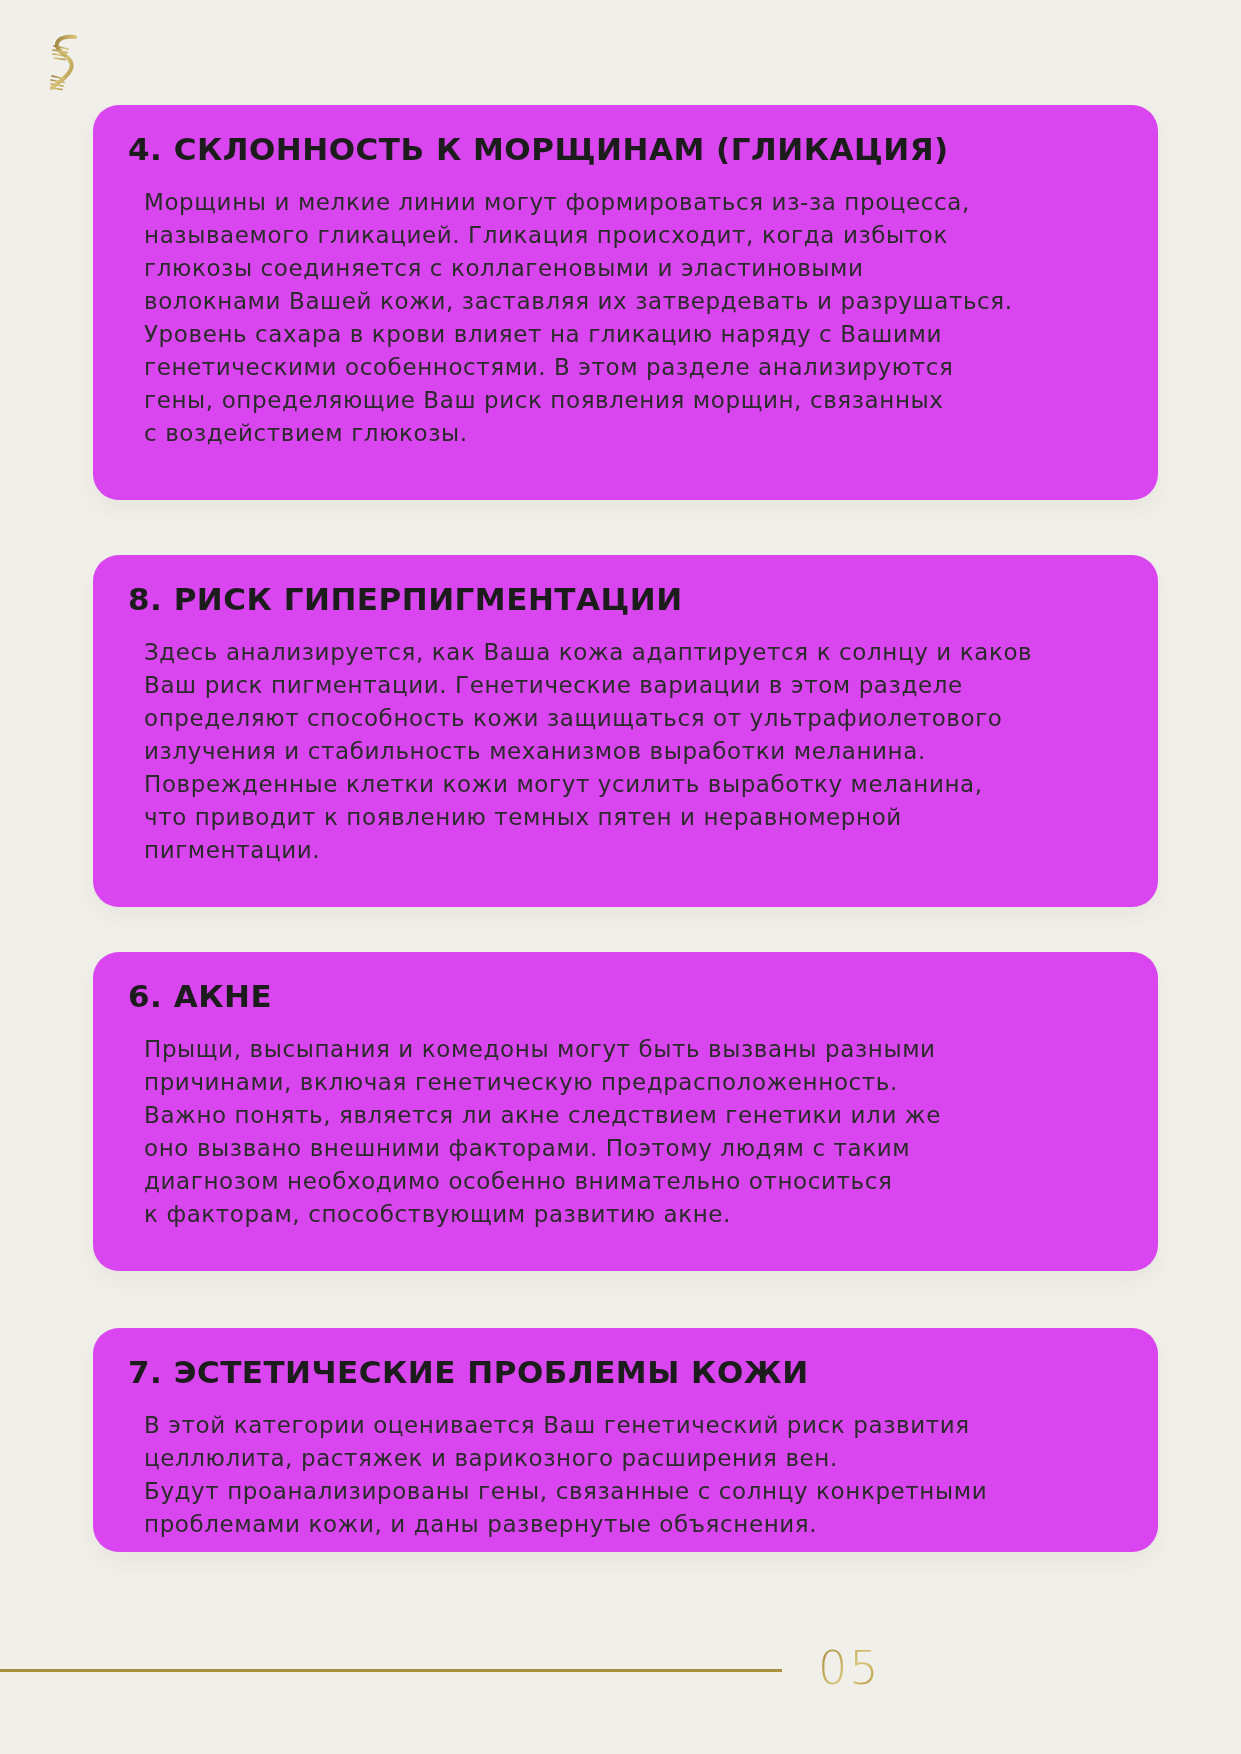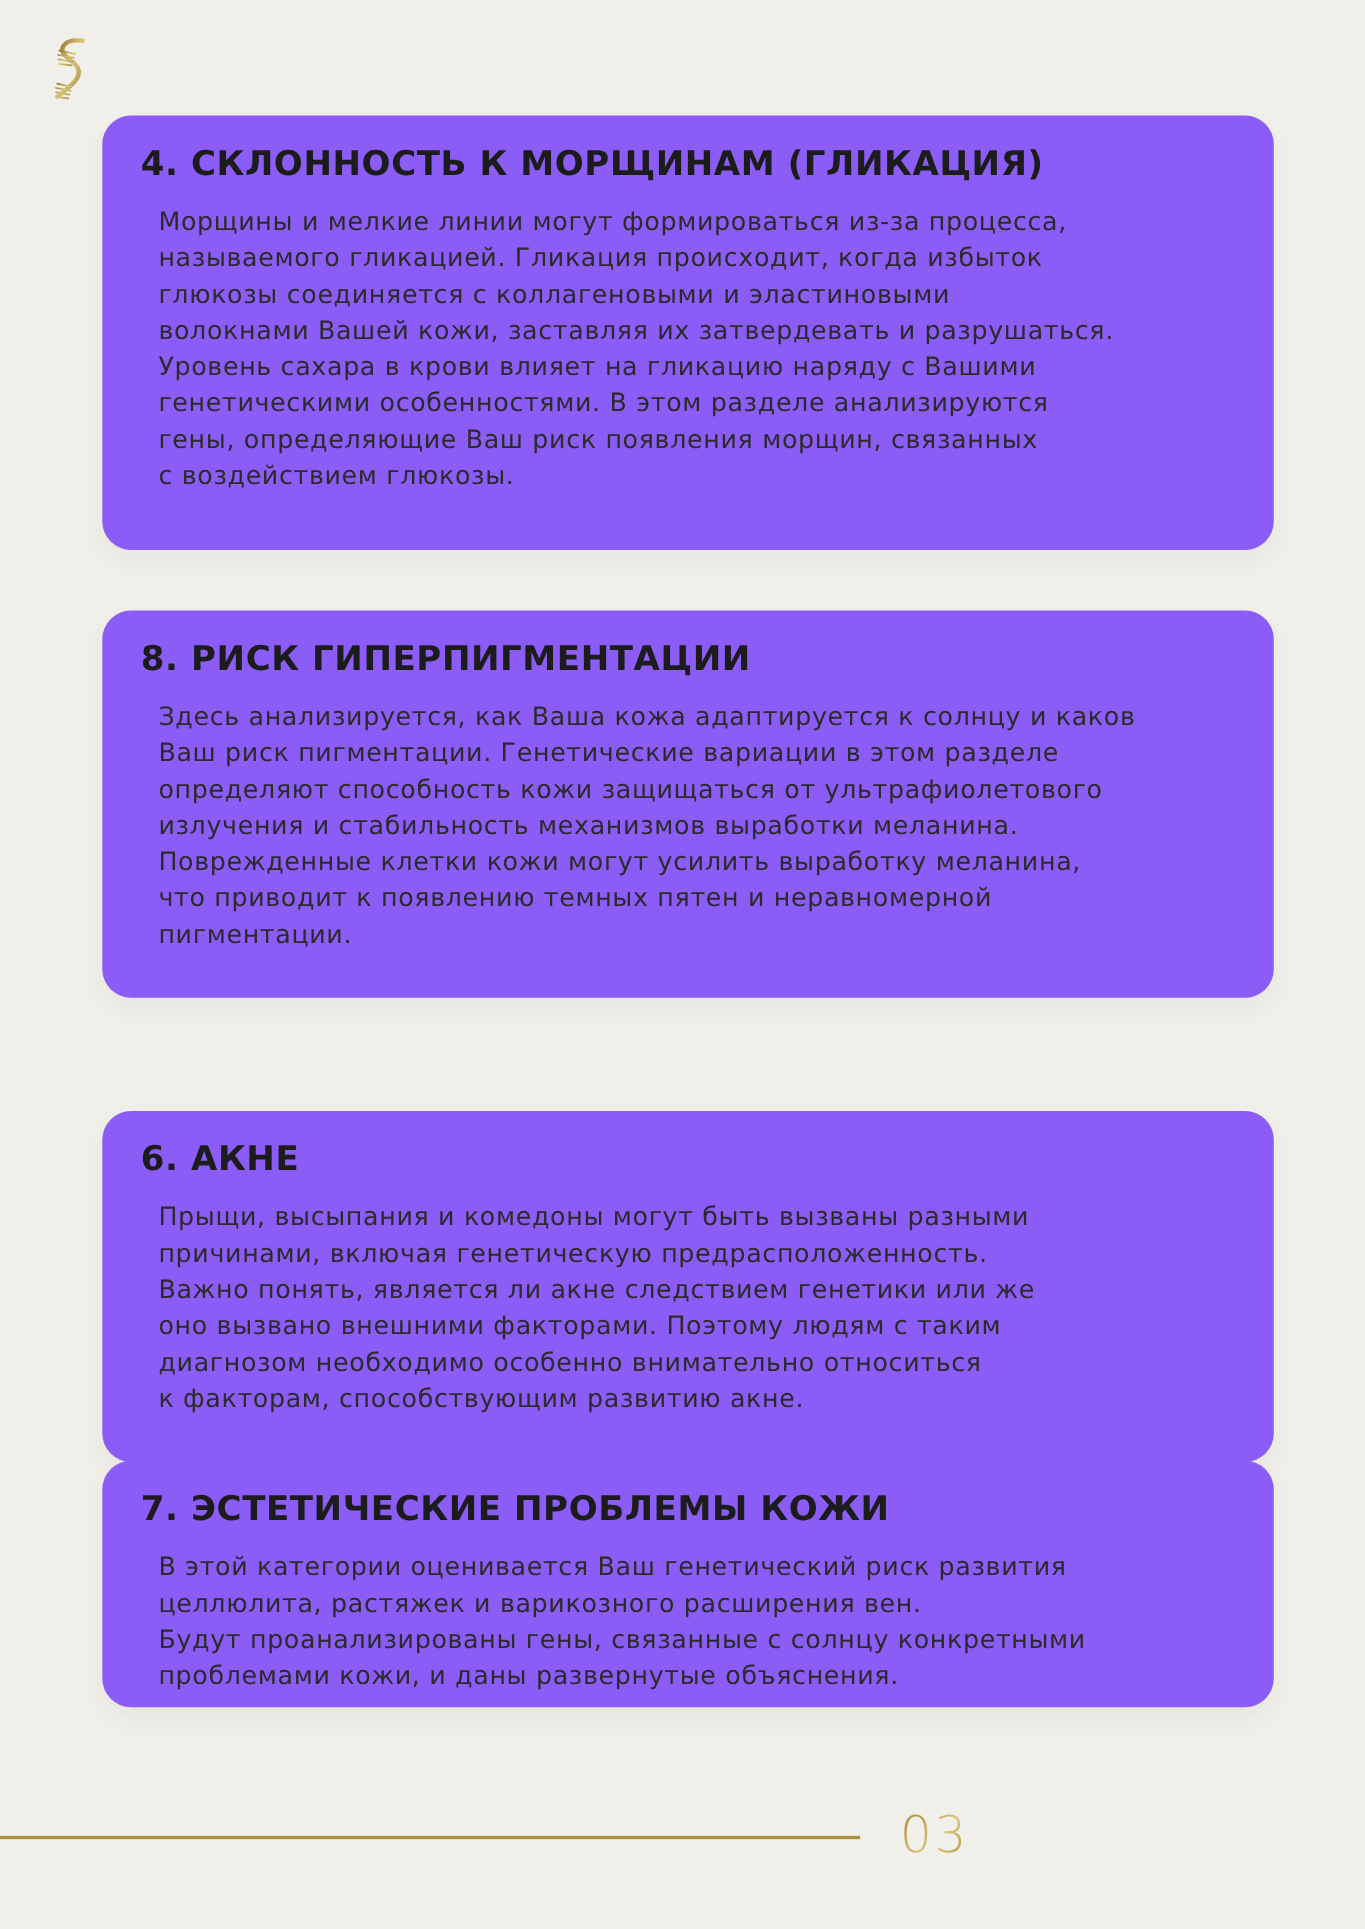--- a/index.html
+++ b/index.html
@@ -18,29 +18,29 @@
     position: absolute;
     left: 44px;
     top: 32px;
     width: 40px;
     height: 64px;
   }
   .card {
     position: absolute;
     left: 93px;
     width: 1065px;
-    background: #8b5cf6;
+    background: #d946ef;
     border-radius: 26px;
     box-shadow: 0 10px 22px rgba(60, 58, 48, 0.05);
     padding: 26px 35px 0 35px;
     box-sizing: border-box;
   }
   .card-1 { top: 105px;  height: 395px; }
   .card-2 { top: 555px;  height: 352px; }
-  .card-3 { top: 1010px;  height: 319px; }
+  .card-3 { top: 952px;  height: 319px; }
   .card-4 { top: 1328px; height: 224px; }
   .card-title {
     margin: 0 0 18px 0;
     font-size: 31px;
     line-height: 37px;
     font-weight: 700;
     letter-spacing: 0.5px;
     color: #1c1c1c;
   }
   .card-body {
@@ -128,15 +128,15 @@
 
   <section class="card card-4">
     <h2 class="card-title">7. ЭСТЕТИЧЕСКИЕ ПРОБЛЕМЫ КОЖИ</h2>
     <p class="card-body">В этой категории оценивается Ваш генетический риск развития
 целлюлита, растяжек и варикозного расширения вен.
 Будут проанализированы гены, связанные с солнцу конкретными
 проблемами кожи, и даны развернутые объяснения.</p>
   </section>
 
   <div class="footer-line"></div>
-  <div class="page-number">03</div>
+  <div class="page-number">05</div>
 
 </div>
 
 </body></html>

